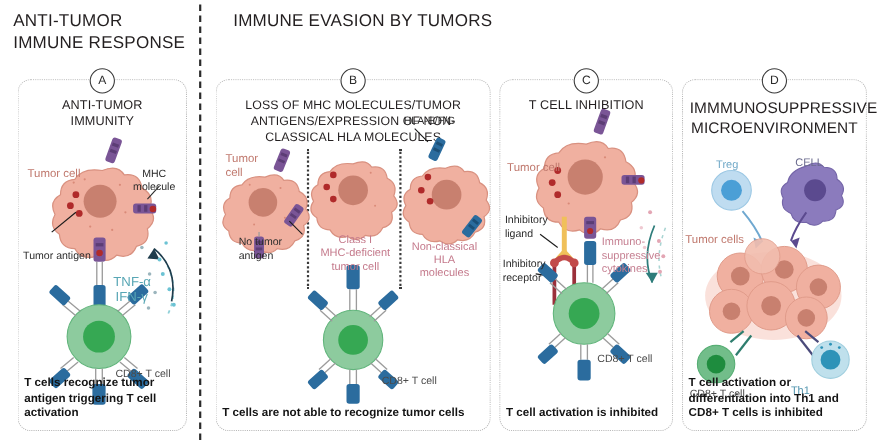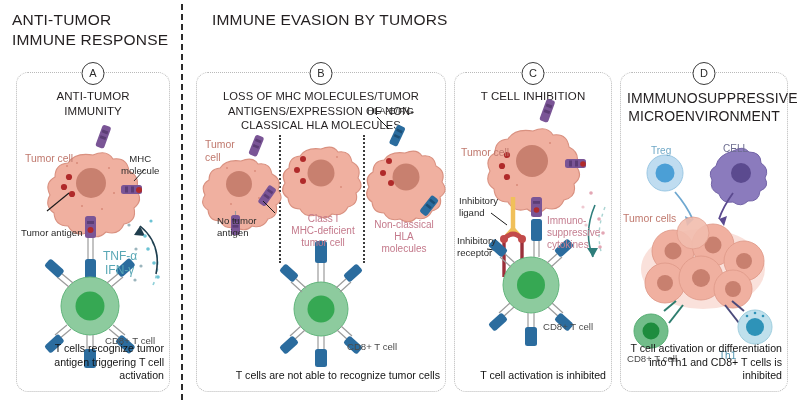--- a/index.html
+++ b/index.html
@@ -25,22 +25,22 @@
 
   .badge{position:absolute;top:-11px;left:50%;transform:translateX(-50%);
          width:21px;height:21px;border:1.4px solid #3a3a3a;border-radius:50%;
          background:#fff;font-size:11px;line-height:21px;text-align:center;color:#2b2b2b;}
 
   .ptitle{position:absolute;left:6px;right:6px;top:16px;text-align:center;
           font-size:11.5px;line-height:1.3;letter-spacing:.1px;color:#231f20;}
   #panel-b .ptitle{font-size:11.2px;}
   #panel-d .ptitle{font-size:14px;}
 
-  .caption{position:absolute;left:5px;right:5px;bottom:8px;text-align:right;
-           font-size:10.6px;font-weight:normal;line-height:1.28;color:#141414;}
+  .caption{position:absolute;left:5px;right:5px;bottom:8px;text-align:left;
+           font-size:10.6px;font-weight:bold;line-height:1.28;color:#141414;}
 
   
   .vdot{position:absolute;border-left:2px dotted #3a3a3a;}
 
   
   .lab{position:absolute;font-size:9.6px;line-height:1.22;color:#2b2b2b;}
   .lab.tumor{color:#c0796e;font-size:10.4px;}
   .lab.cyto{color:#59a7b5;font-size:12px;}
   .lab.mauve{color:#c57f91;font-size:10px;}
   .lab.nonclass{color:#c4798b;font-size:10px;text-align:center;}

